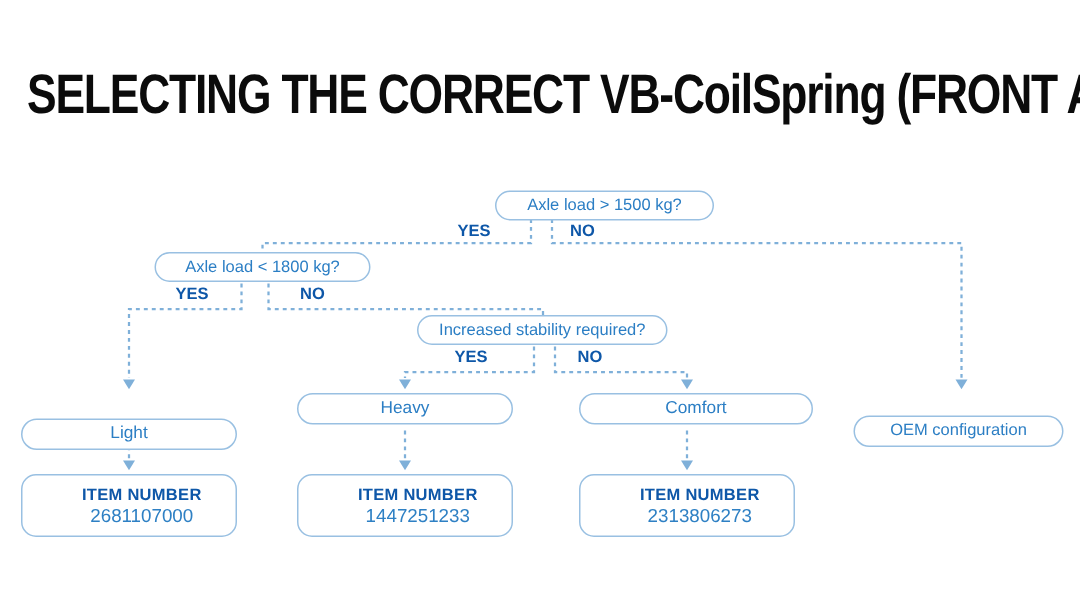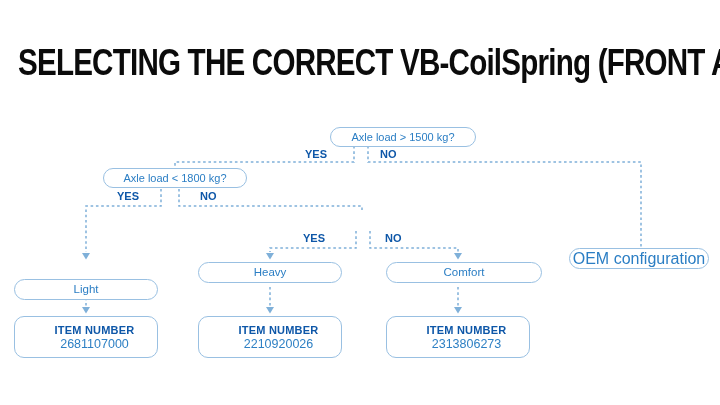--- a/index.html
+++ b/index.html
@@ -70,34 +70,35 @@
   </svg>
 
   <div class="pill" style="left:290px;top:127px;width:146px;height:20px;margin-left:40px;">Axle load &gt; 1500 kg?</div>
   <div class="yn" style="left:305px;top:148px;">YES</div>
   <div class="yn" style="left:380px;top:148px;">NO</div>
 
   <div class="pill" style="left:103px;top:168px;width:144px;height:20px;">Axle load &lt; 1800 kg?</div>
   <div class="yn" style="left:117px;top:190px;">YES</div>
   <div class="yn" style="left:200px;top:190px;">NO</div>
 
+  <div class="pill" style="left:278px;top:210px;width:167px;height:20px;">Increased stability required?</div>
   <div class="yn" style="left:303px;top:232px;">YES</div>
   <div class="yn" style="left:385px;top:232px;">NO</div>
 
   <div class="pill" style="left:14px;top:279px;width:144px;height:21px;font-size:11.5px;">Light</div>
   <div class="pill" style="left:198px;top:262px;width:144px;height:21px;font-size:11.5px;">Heavy</div>
   <div class="pill" style="left:386px;top:262px;width:156px;height:21px;font-size:11.5px;">Comfort</div>
-  <div class="pill" style="left:569px;top:248px;width:140px;height:21px;font-size:16px;">OEM configuration</div>
+  <div class="pill" style="left:569px;top:277px;width:140px;height:21px;font-size:11px;">OEM configuration</div>
 
   <div class="itembox" style="left:14px;top:316px;">
     <div class="itemhead">ITEM NUMBER</div>
     <div class="itemnum">2681107000</div>
   </div>
   <div class="itembox" style="left:198px;top:316px;">
     <div class="itemhead">ITEM NUMBER</div>
-    <div class="itemnum">2210920026</div>
+    <div class="itemnum">1447251233</div>
   </div>
   <div class="itembox" style="left:386px;top:316px;">
     <div class="itemhead">ITEM NUMBER</div>
     <div class="itemnum">2313806273</div>
   </div>
 
 </div>
 
 </body></html>

